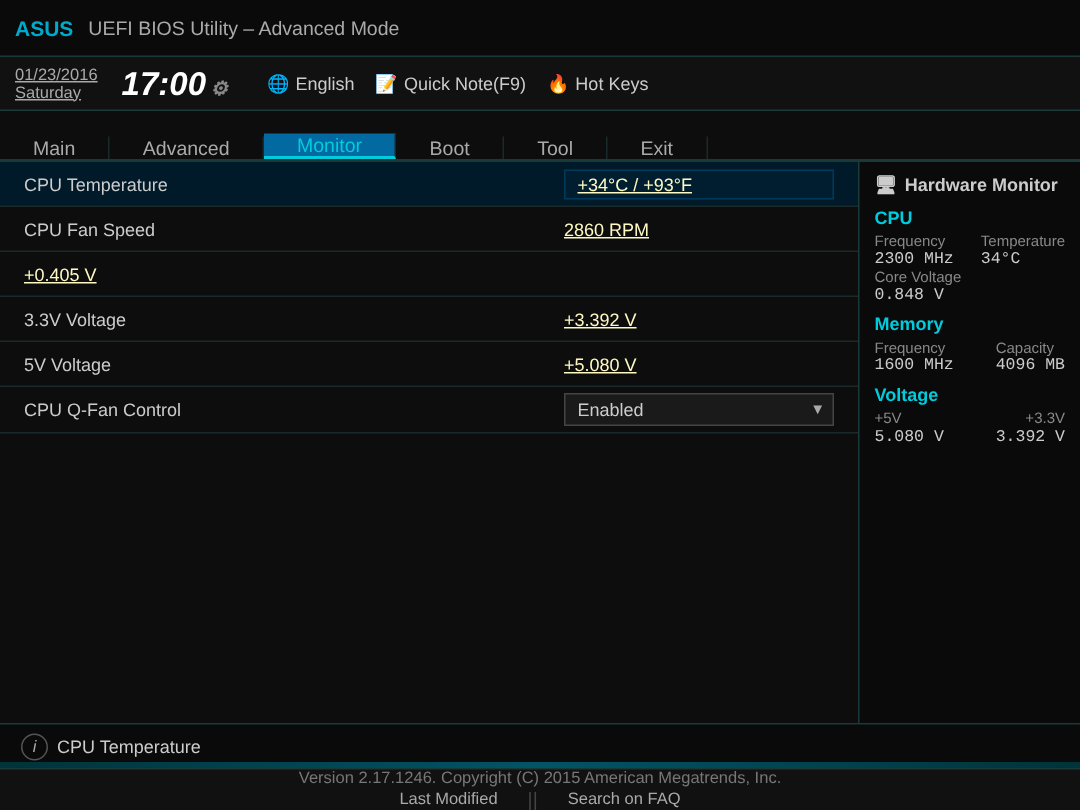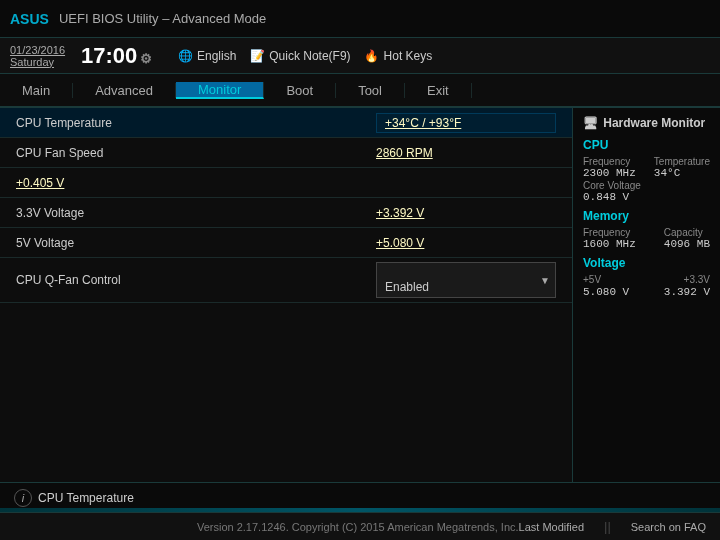--- a/index.html
+++ b/index.html
@@ -42,39 +42,40 @@
       align-items: center;
       padding: 0 10px;
       height: 36px;
       gap: 16px;
     }
     .date-section { font-size: 11px; color: #aaa; text-decoration: underline; }
     .time-section {
       font-size: 22px;
       color: #fff;
       font-weight: bold;
+      font-style: italic;
     }
     .time-gear { color: #888; font-size: 13px; margin-left: 3px; }
     .toolbar-items { display: flex; gap: 14px; margin-left: 10px; }
     .toolbar-item {
       display: flex;
       align-items: center;
       gap: 4px;
       color: #ccc;
       font-size: 12px;
       cursor: pointer;
     }
     .toolbar-item .icon { color: #00aacc; }
 
     
     .nav-bar {
       background: #0d0d0d;
       border-bottom: 2px solid #1a3a3a;
       display: flex;
-      align-items: center;
+      align-items: flex-end;
       height: 34px;
     }
     .nav-tab {
       padding: 0 22px;
       display: flex;
       align-items: center;
       color: #aaa;
       font-size: 13px;
       cursor: pointer;
       border-right: 1px solid #1a2a2a;
@@ -129,21 +130,21 @@
 
     .dropdown-wrapper {
       position: relative;
       display: inline-flex;
       align-items: center;
     }
     .dropdown-select {
       background: #1a1a1a;
       border: 1px solid #444;
       color: #ccc;
-      padding: 17px 24px 3px 8px;
+      padding: 3px 24px 3px 8px;
       font-size: 12px;
       min-width: 180px;
       appearance: none;
       -webkit-appearance: none;
       cursor: pointer;
     }
     .dropdown-arrow {
       position: absolute;
       right: 6px;
       color: #aaa;
@@ -219,22 +220,23 @@
       font-size: 12px;
     }
 
     
     .footer-bar {
       background: #111;
       border-top: 1px solid #1a3a3a;
       height: 28px;
       display: flex;
       align-items: center;
-      justify-content: flex-end;
+      justify-content: center;
       padding: 0 14px;
+      flex-direction: column;
     }
     .footer-text {
       color: #777;
       font-size: 11px;
     }
     .footer-right {
       display: flex;
       gap: 20px;
       align-items: center;
     }

